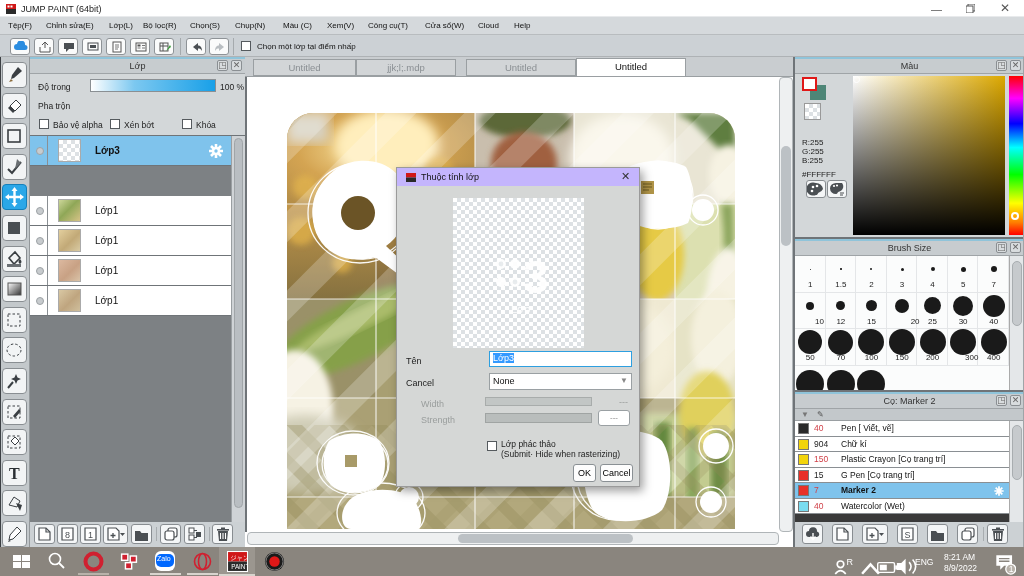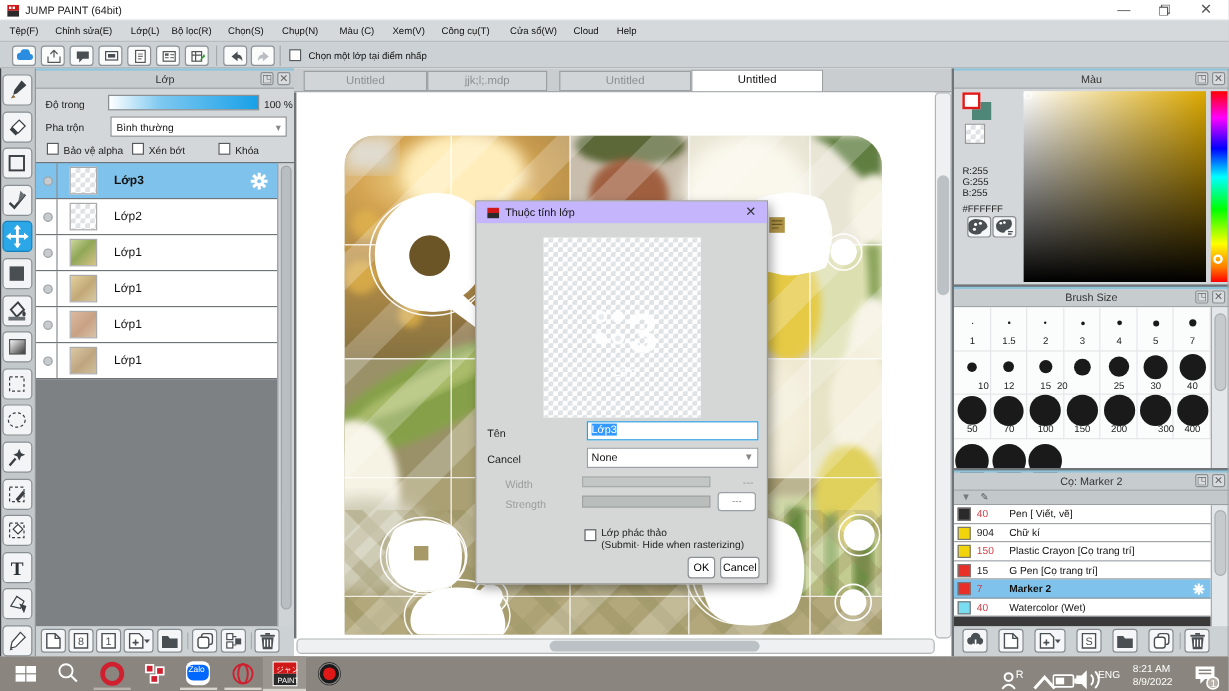--- a/index.html
+++ b/index.html
@@ -255,21 +255,20 @@
 
 <div class="abs" id="lpanel">
   <div class="blueline" style="left:0;top:0;width:215px"></div>
   <div class="ptitle" style="left:0;top:2px;width:215px;height:15px;line-height:14px">Lớp</div>
   <div class="picon" style="left:187px;top:3px">◳</div>
   <div class="picon" style="left:201px;top:3px">✕</div>
   <span class="abs" style="left:8px;top:25px;font-size:8.5px;color:#222">Độ trong</span>
   <div class="abs" style="left:60px;top:22px;width:126px;height:13px;border:1px solid #8a8f93;background:linear-gradient(90deg,#ffffff,#7cc8f0 35%,#18a0e8)"></div>
   <span class="abs" style="left:190px;top:25px;font-size:8.5px;color:#222">100 %</span>
   <span class="abs" style="left:8px;top:44px;font-size:8.5px;color:#222">Pha trộn</span>
-  <div class="abs" style="left:62px;top:40px;width:147px;height:17px;border:1px solid #8a8f93;background:#fff;font-size:8.5px;color:#111;padding:3px 4px">Bình thường<span style="position:absolute;right:4px;color:#888">▾</span></div>
   <div class="cb" style="left:9px;top:62px"></div>
     <span class="abs" style="left:23px;top:63px;font-size:8.5px;color:#222">Bảo vệ alpha</span>
   <div class="cb" style="left:80px;top:62px"></div>
     <span class="abs" style="left:94px;top:63px;font-size:8.5px;color:#222">Xén bớt</span>
   <div class="cb" style="left:152px;top:62px"></div>
     <span class="abs" style="left:166px;top:63px;font-size:8.5px;color:#222">Khóa</span>
 
   <div class="abs" style="left:0;top:78px;width:215px;height:387px;background:#7d8184;border-top:1px solid #6f7478">
     <div class="lrow" style="top:0;background:#7fc3ec">
         <div class="circ"></div>
@@ -277,26 +276,20 @@
         <div class="thumb checker"></div>
         <span class="lname" style="font-weight:bold">Lớp3</span>
       <svg style="position:absolute;right:6px;top:6px" width="18" height="18" viewBox="0 0 18 18">
           <circle cx="9" cy="9" r="4" fill="#fff"></circle>
           <g stroke="#fff" stroke-width="2.6">
             <path d="M9 2 V6 M9 12 V16 M2 9 H6 M12 9 H16 M4 4 L7 7 M11 11 L14 14 M14 4 L11 7 M7 11 L4 14"></path>
           </g>
           <circle cx="9" cy="9" r="1.7" fill="#7fc3ec"></circle>
         </svg>
     </div>
-    <div class="lrow" style="top:30px">
-        <div class="circ"></div>
-        <div class="vline"></div>
-        <div class="thumb checker"></div>
-        <span class="lname">Lớp2</span>
-      </div>
     <div class="lrow" style="top:60px">
         <div class="circ"></div>
         <div class="vline"></div>
         <div class="thumb" style="background:linear-gradient(135deg,#cdd79a,#8fa757 45%,#d6c387)"></div>
         <span class="lname">Lớp1</span>
       </div>
     <div class="lrow" style="top:90px">
         <div class="circ"></div>
         <div class="vline"></div>
         <div class="thumb" style="background:linear-gradient(135deg,#e3cf9e,#c2a977 55%,#d9cba4)"></div>
@@ -606,21 +599,21 @@
       <div style="position:absolute;left:11.285714285714286px;top:45.5px;width:8px;height:8px;border-radius:50%;background:#1a1a1a"></div>
       <div style="position:absolute;left:0px;top:60.5px;width:49px;text-align:center;font-size:8px;color:#222">10</div>
       <div style="position:absolute;left:30.571428571428573px;top:36.5px;width:30.571428571428573px;height:36.5px;border-right:1px solid #e4e6e8;border-bottom:1px solid #e4e6e8"></div>
       <div style="position:absolute;left:41.35714285714286px;top:45px;width:9px;height:9px;border-radius:50%;background:#1a1a1a"></div>
       <div style="position:absolute;left:30.571428571428573px;top:60.5px;width:30.571428571428573px;text-align:center;font-size:8px;color:#222">12</div>
       <div style="position:absolute;left:61.142857142857146px;top:36.5px;width:30.571428571428573px;height:36.5px;border-right:1px solid #e4e6e8;border-bottom:1px solid #e4e6e8"></div>
       <div style="position:absolute;left:70.92857142857143px;top:44px;width:11px;height:11px;border-radius:50%;background:#1a1a1a"></div>
       <div style="position:absolute;left:61.142857142857146px;top:60.5px;width:30.571428571428573px;text-align:center;font-size:8px;color:#222">15</div>
       <div style="position:absolute;left:91.71428571428572px;top:36.5px;width:30.571428571428573px;height:36.5px;border-right:1px solid #e4e6e8;border-bottom:1px solid #e4e6e8"></div>
       <div style="position:absolute;left:100.00000000000001px;top:42.5px;width:14px;height:14px;border-radius:50%;background:#1a1a1a"></div>
-      <div style="position:absolute;left:75px;top:60.5px;width:30.571428571428573px;text-align:center;font-size:8px;color:#222">20</div>
+      <div style="position:absolute;left:94px;top:60.5px;width:30.571428571428573px;text-align:right;font-size:8px;color:#222">20</div>
       <div style="position:absolute;left:122.28571428571429px;top:36.5px;width:30.571428571428573px;height:36.5px;border-right:1px solid #e4e6e8;border-bottom:1px solid #e4e6e8"></div>
       <div style="position:absolute;left:129.07142857142858px;top:41px;width:17px;height:17px;border-radius:50%;background:#1a1a1a"></div>
       <div style="position:absolute;left:122.28571428571429px;top:60.5px;width:30.571428571428573px;text-align:center;font-size:8px;color:#222">25</div>
       <div style="position:absolute;left:152.85714285714286px;top:36.5px;width:30.571428571428573px;height:36.5px;border-right:1px solid #e4e6e8;border-bottom:1px solid #e4e6e8"></div>
       <div style="position:absolute;left:158.14285714285714px;top:39.5px;width:20px;height:20px;border-radius:50%;background:#1a1a1a"></div>
       <div style="position:absolute;left:152.85714285714286px;top:60.5px;width:30.571428571428573px;text-align:center;font-size:8px;color:#222">30</div>
       <div style="position:absolute;left:183.42857142857144px;top:36.5px;width:30.571428571428573px;height:36.5px;border-right:1px solid #e4e6e8;border-bottom:1px solid #e4e6e8"></div>
       <div style="position:absolute;left:187.71428571428572px;top:38.5px;width:22px;height:22px;border-radius:50%;background:#1a1a1a"></div>
       <div style="position:absolute;left:183.42857142857144px;top:60.5px;width:30.571428571428573px;text-align:center;font-size:8px;color:#222">40</div>
       <div style="position:absolute;left:0px;top:73px;width:30.571428571428573px;height:36.5px;border-right:1px solid #e4e6e8;border-bottom:1px solid #e4e6e8"></div>

